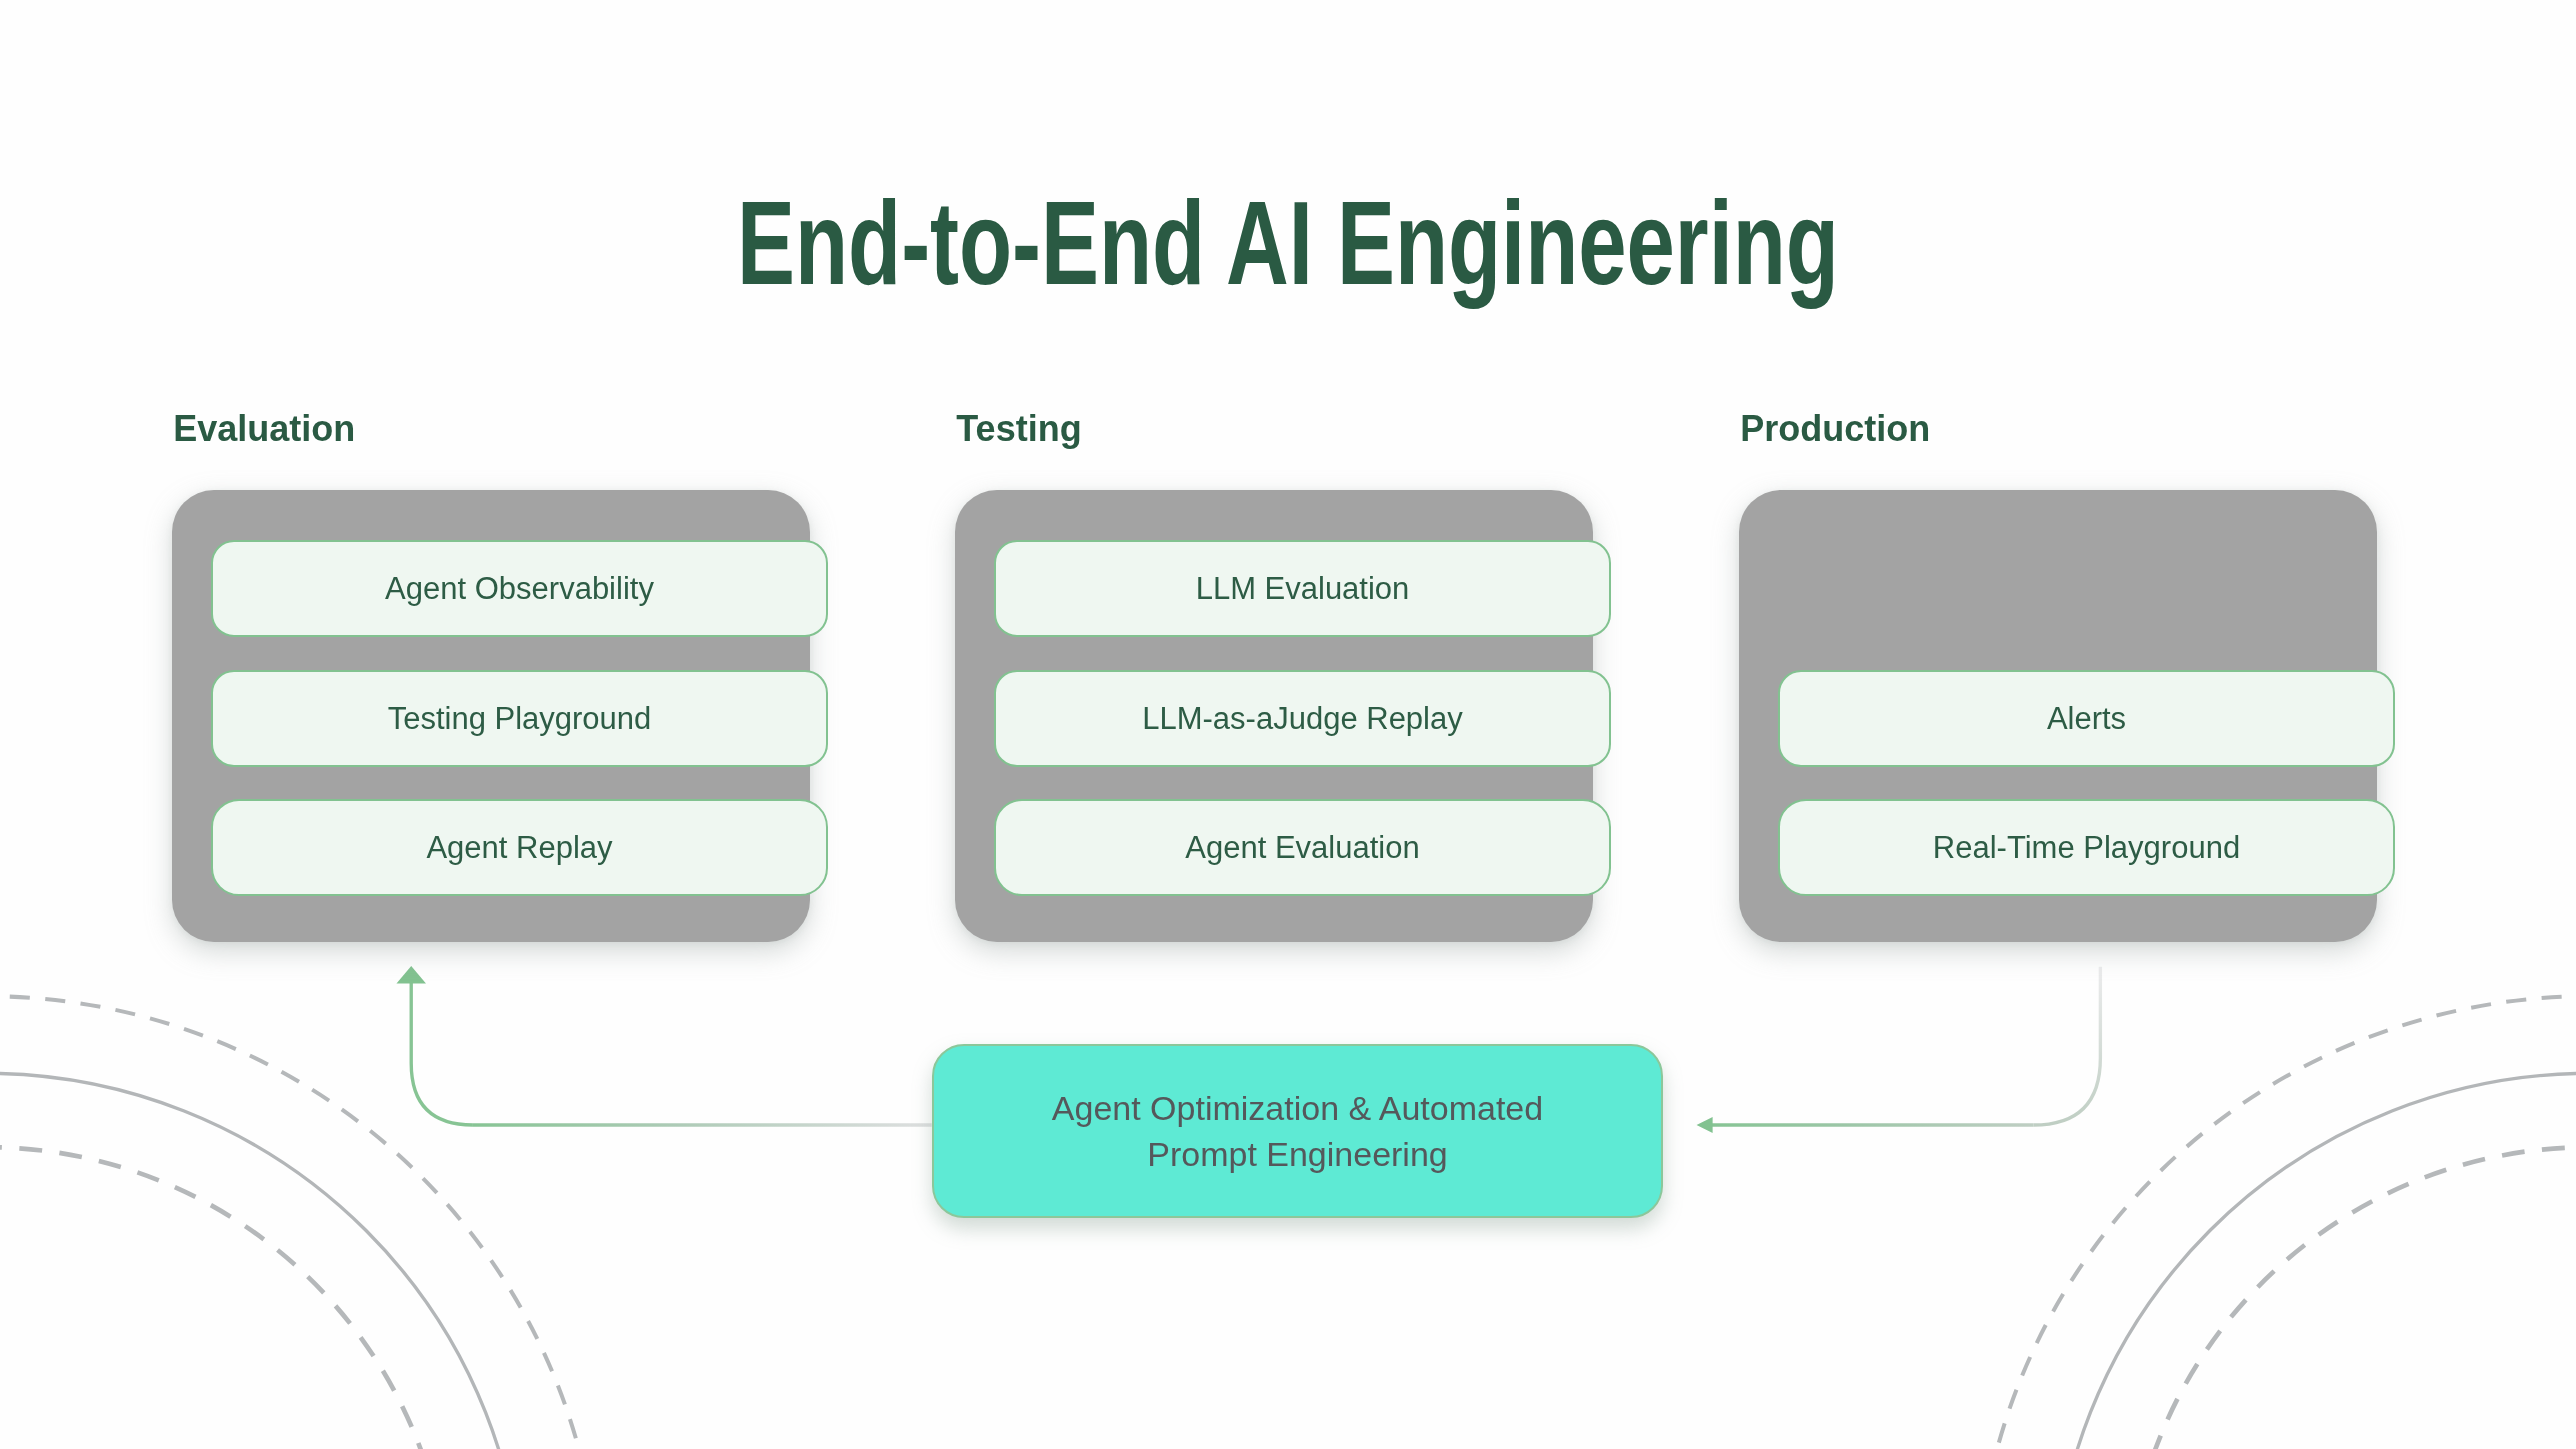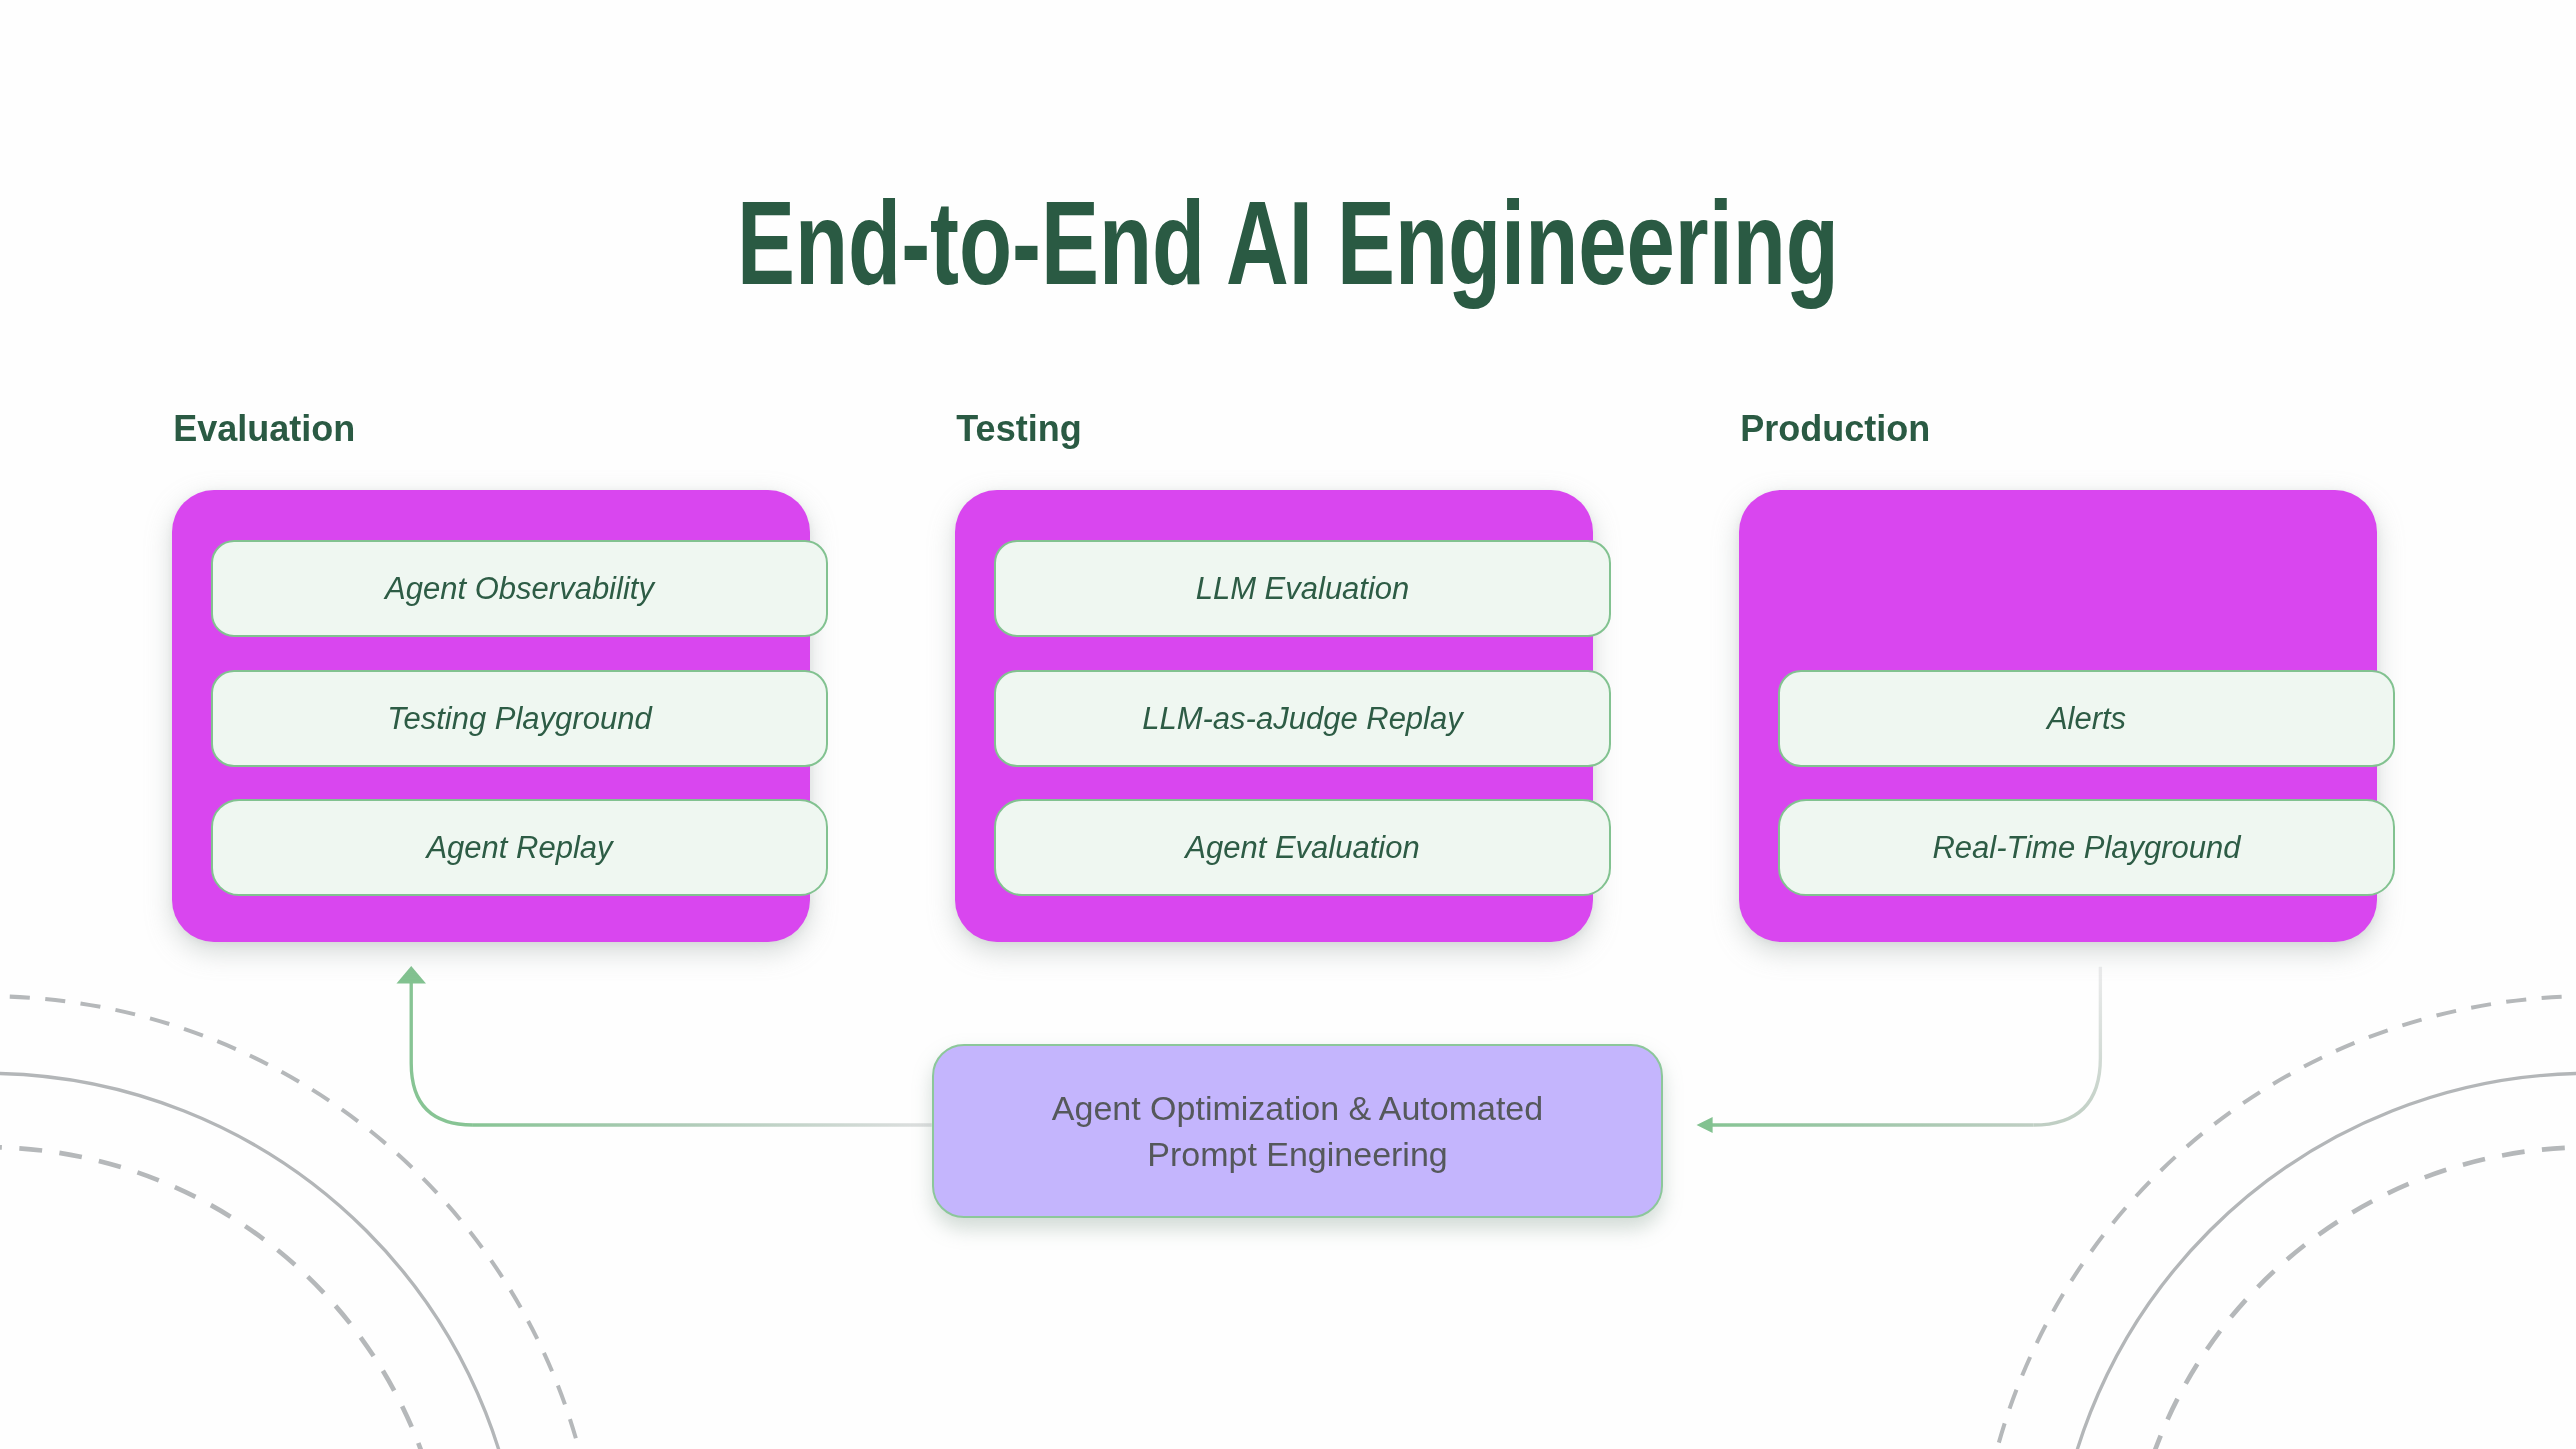--- a/index.html
+++ b/index.html
@@ -47,24 +47,23 @@
     font-weight: 600;
     color: #2a5a43;
     white-space: nowrap;
   }
   .card {
     position: absolute;
     top: 83px;
     left: 0;
     width: 638px;
     height: 452px;
-    background: #d946ef;
+    background: #a3a3a3;
     border-radius: 42px;
     box-shadow: 0 9.4px 27px rgba(149, 161, 157, 0.38), 0 2px 6.7px rgba(149, 161, 157, 0.14);
-    font-style: italic;
   }
   .pill {
     position: absolute;
     left: 39px;
     width: 617px;
     height: 97px;
     box-sizing: border-box;
     background: #eff7f1;
     border: 2px solid #82c290;
     border-radius: 23px;
@@ -79,21 +78,21 @@
   .pill-0 { top: 50px; }
   .pill-1 { top: 180px; }
   .pill-2 { top: 309px; border-radius: 28px; }
   .feedback-box {
     position: absolute;
     left: 932px;
     top: 1044px;
     width: 731px;
     height: 174px;
     box-sizing: border-box;
-    background: #c4b5fd;
+    background: #5eead4;
     border: 2.7px solid #8cc79a;
     border-radius: 32px;
     box-shadow: 0 10.7px 19px rgba(128, 156, 139, 0.35);
     display: flex;
     flex-direction: column;
     align-items: center;
     justify-content: center;
     text-align: center;
     color: #55585b;
     font-size: 34px;

